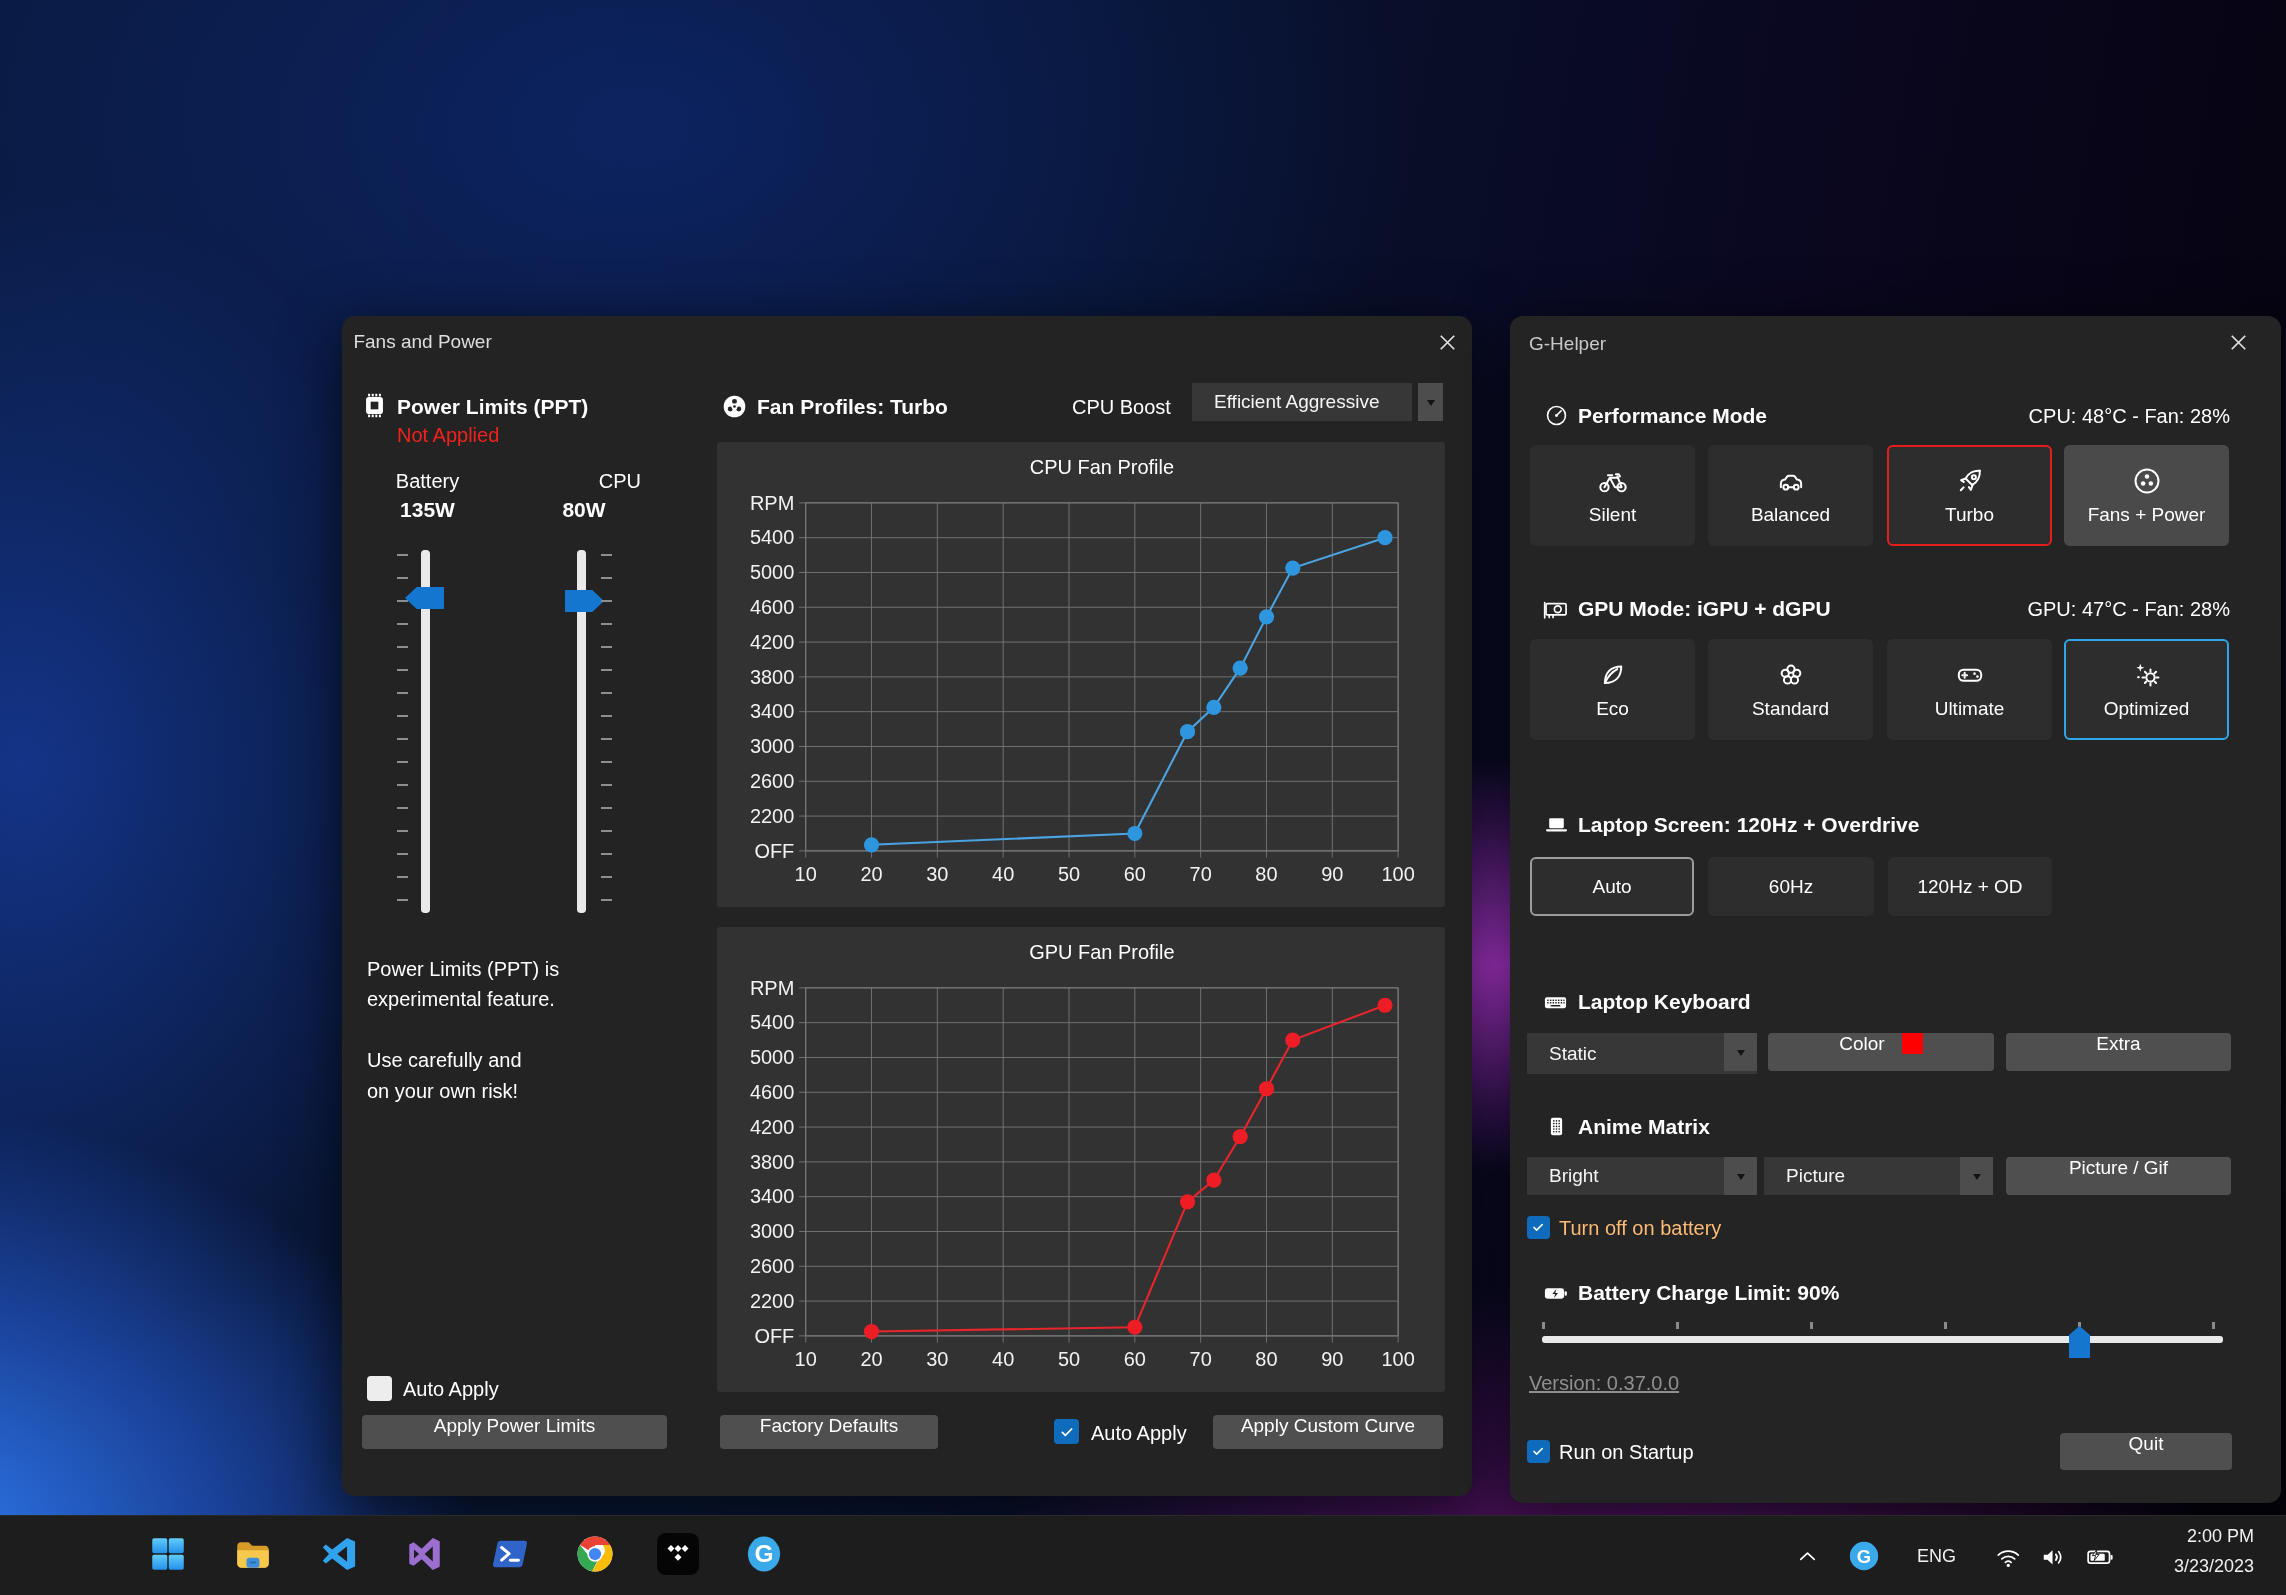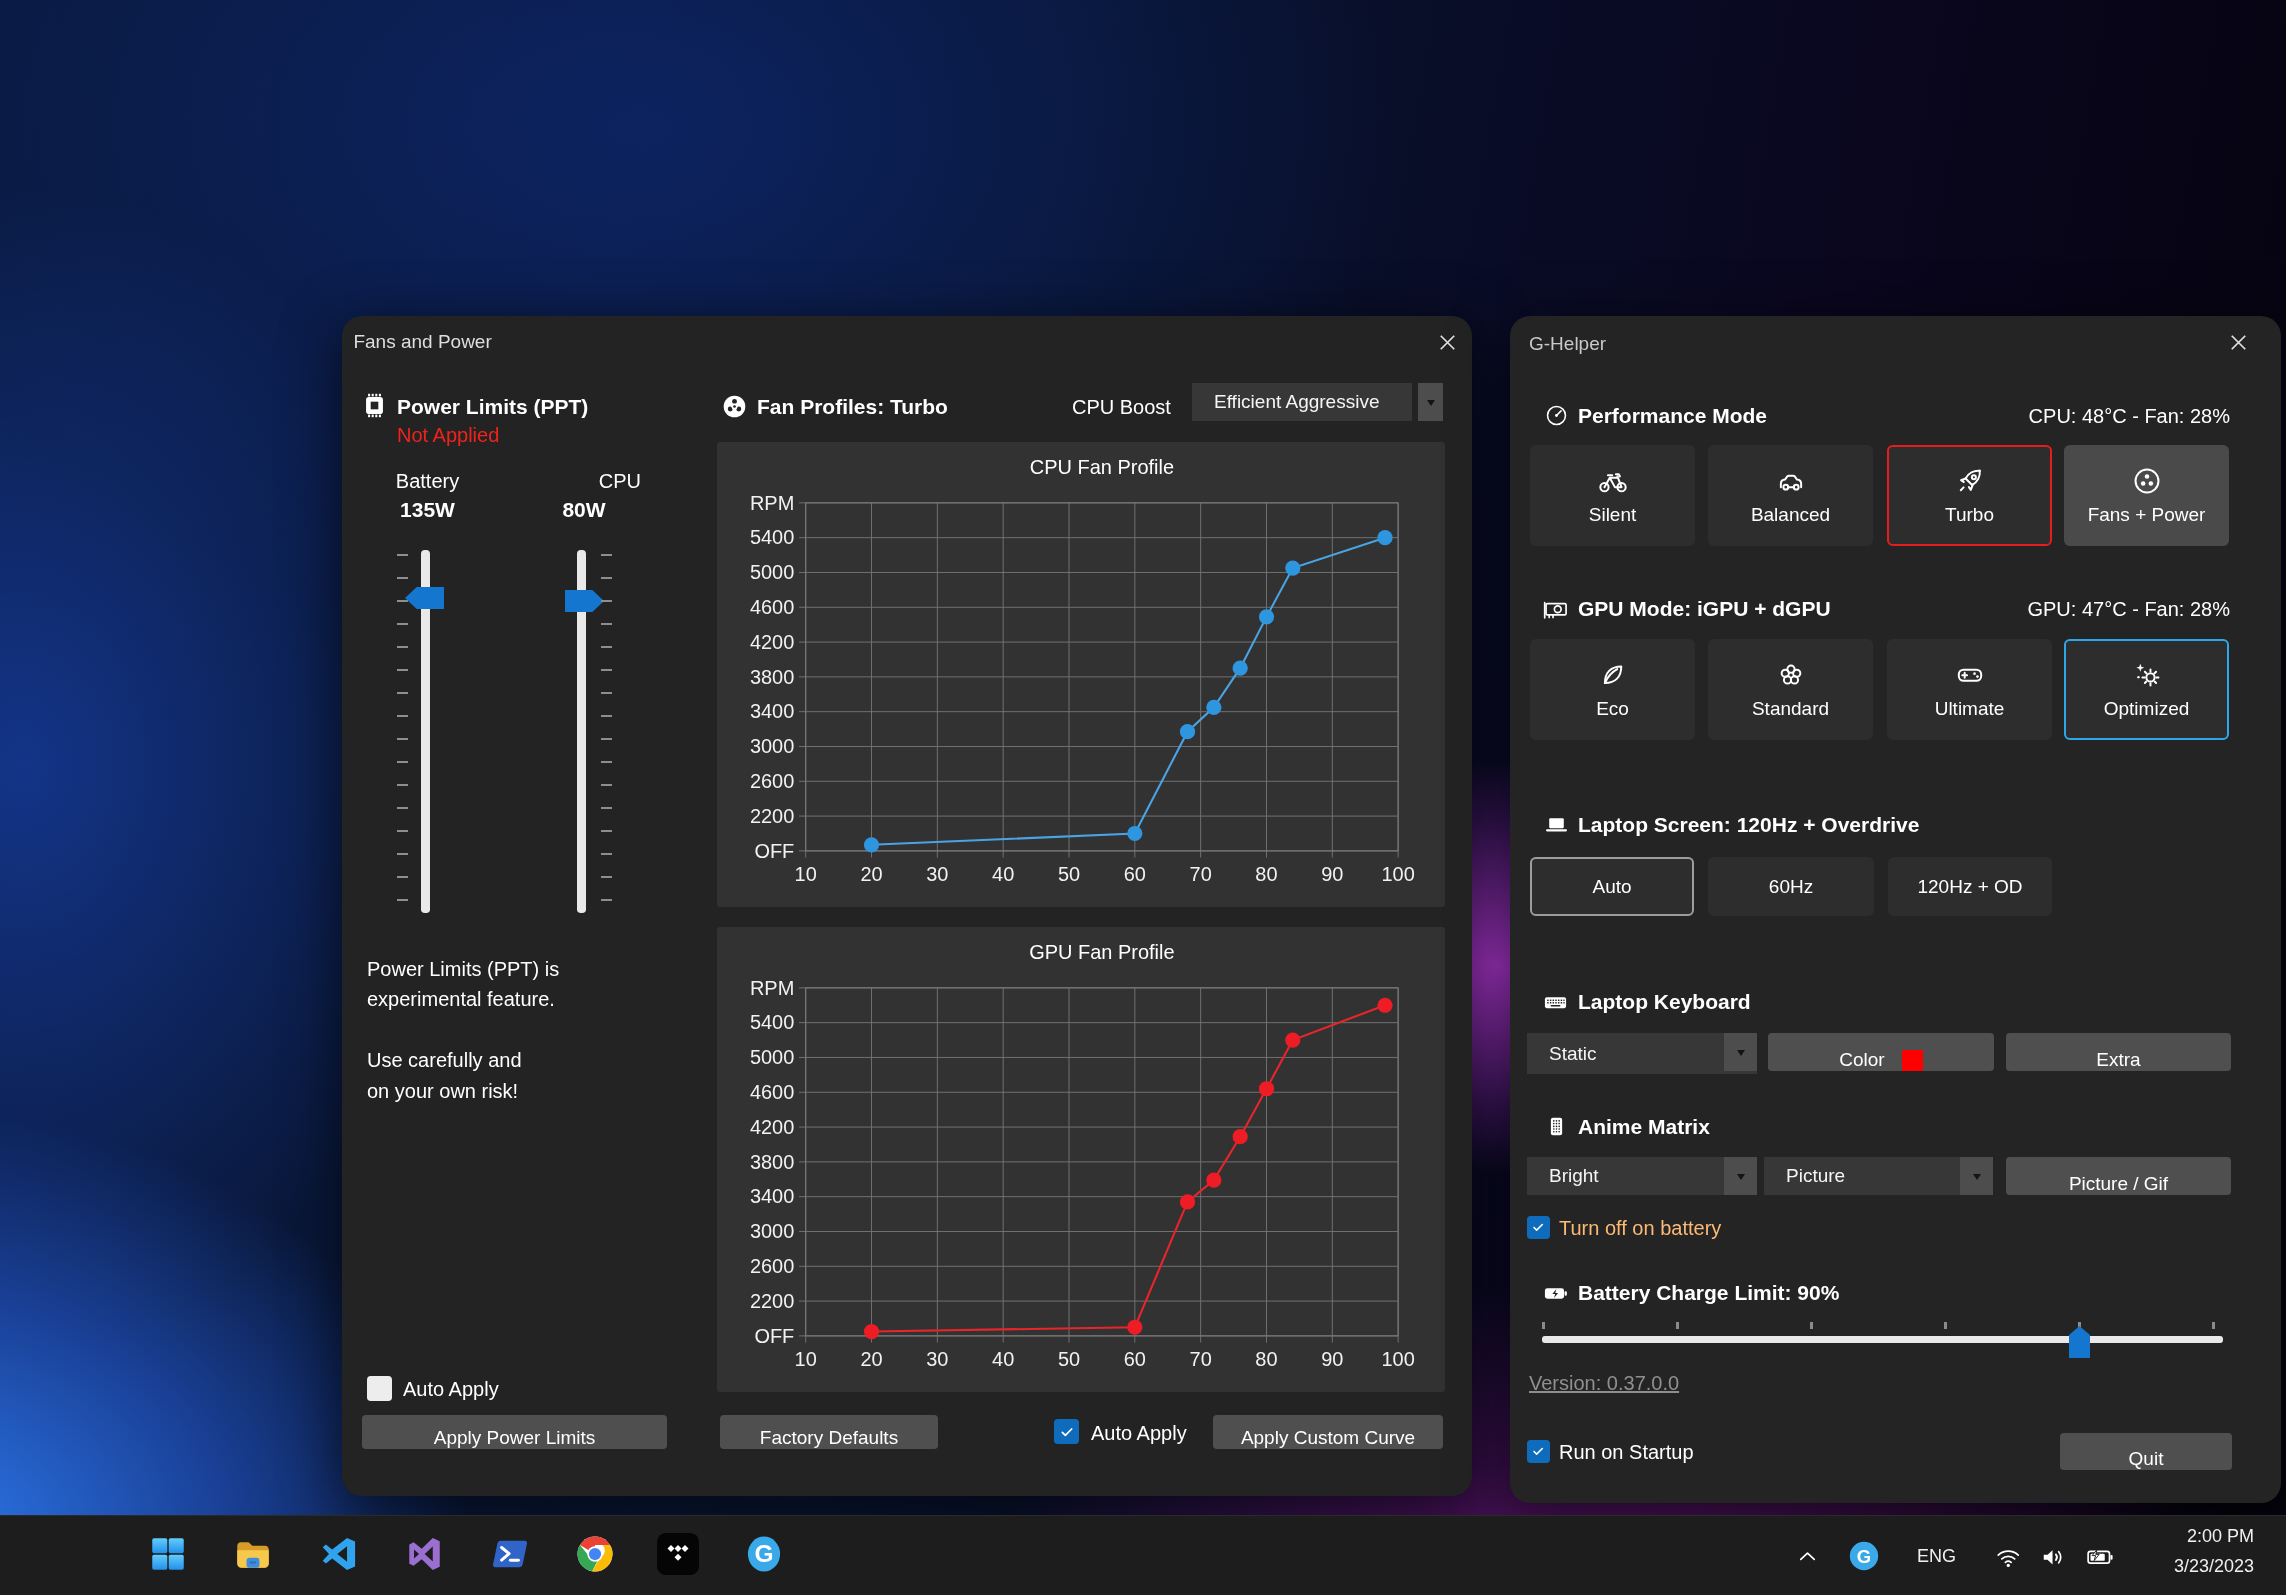--- a/index.html
+++ b/index.html
@@ -9,27 +9,27 @@
   background:
     radial-gradient(399px 314px at 65.5% 60.5%, rgba(201,62,236,.85), rgba(140,40,180,.35) 45%, transparent 66%),
     radial-gradient(856px 666px at -4% 97%, #2e7cf2 0%, rgba(36,90,210,.6) 38%, transparent 66%),
     radial-gradient(723px 932px at 1% 48%, rgba(27,74,196,.55), transparent 62%),
     radial-gradient(932px 533px at 70% 103%, rgba(118,23,128,.9), transparent 68%),
     radial-gradient(1236px 818px at 28% 8%, rgba(16,46,132,.55), transparent 62%),
     linear-gradient(100deg,#0a1a40 0%,#081430 42%,#0a0720 72%,#05030c 100%);
   background-color:#05040f;
 }
 .abs{position:absolute}
-.win{position:absolute;background:#232323;border-radius:20px;box-shadow:0 11.4px 57px rgba(0,0,0,.6)}
+.win{position:absolute;background:#232323;border-radius:13px;box-shadow:0 11.4px 57px rgba(0,0,0,.6)}
 .wtitle{position:absolute;font-size:19px;color:#dedede;white-space:nowrap}
 .hdr{position:absolute;font-size:21px;font-weight:700;white-space:nowrap}
 .txt{position:absolute;white-space:nowrap}
 .red{color:#ef231c}
 .gray{color:#fdba74}
-.btn{position:absolute;background:#4f4f4f;border-radius:3.8px;display:flex;align-items:flex-end;justify-content:center;font-size:19px;color:#fff;cursor:default;white-space:nowrap}
+.btn{position:absolute;background:#4f4f4f;border-radius:3.8px;display:flex;align-items:flex-start;justify-content:center;font-size:19px;color:#fff;cursor:default;white-space:nowrap}
 .mode-btn{position:absolute;width:165px;height:101px;background:#2d2d2d;border-radius:5.7px;display:flex;flex-direction:column;align-items:center;justify-content:center;gap:7.6px;font-size:19px}
 .opt-btn{position:absolute;width:166px;height:59px;background:#2d2d2d;border-radius:5.7px;display:flex;align-items:center;justify-content:center;font-size:19px}
 .sel-red{border:2.9px solid #e61d1d}
 .sel-blue{border:2.9px solid #2ea7e8}
 .sel-gray{border:2.9px solid #9d9d9d}
 .lit{background:#4a4a4a}
 .chart{position:absolute;width:728px;height:465px;background:#323232;border-radius:2.9px}
 .grid{stroke:#747474;stroke-width:1}
 .pborder{stroke:#7d7d7d;stroke-width:1;fill:none}
 .tl{fill:#f2f2f2;font-size:21px;font-family:"Liberation Sans",sans-serif}

